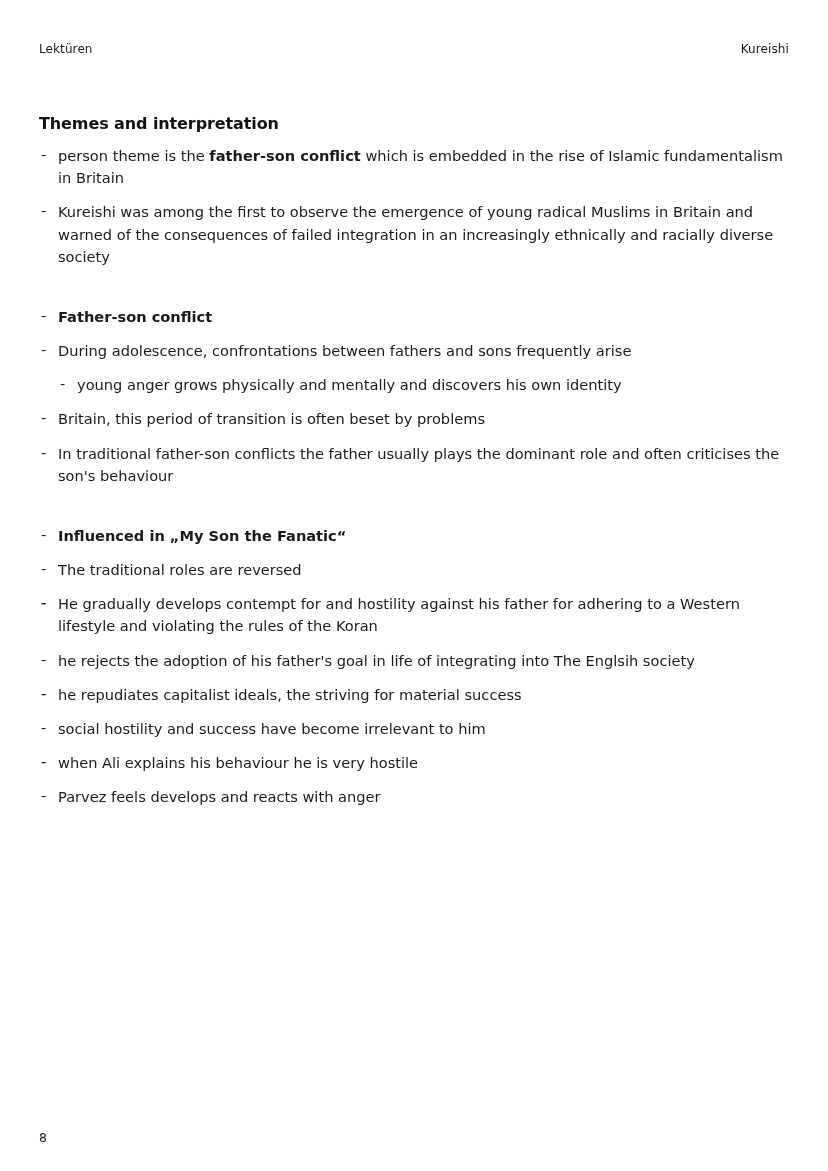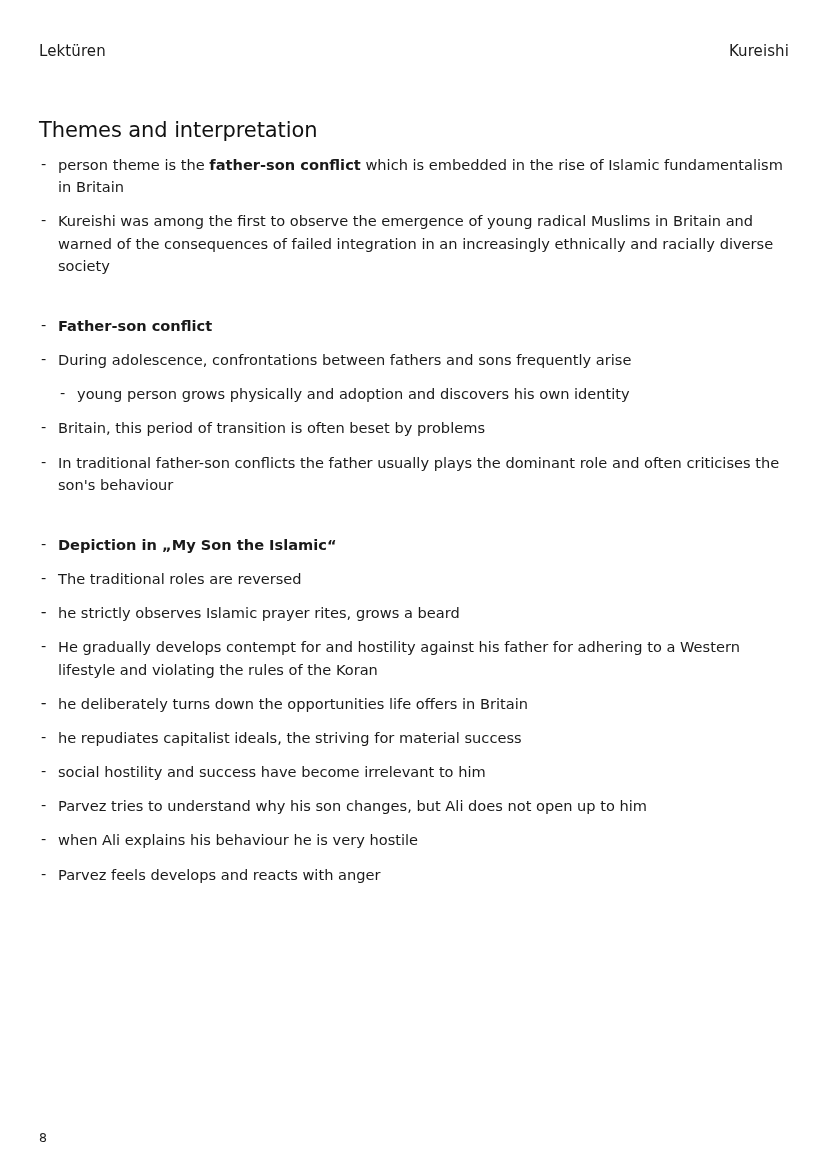--- a/index.html
+++ b/index.html
@@ -20,35 +20,35 @@
     position: relative;
     width: 828px;
     height: 1171px;
     box-sizing: border-box;
     padding: 38px 38px 0 38px;
   }
   .header {
     display: flex;
     justify-content: space-between;
     align-items: baseline;
-    font-size: 15px;
+    font-size: 12px;
     color: #1a1a1a;
     padding: 0 1px;
     margin-top: 4px;
   }
   .header-left, .header-right {
     letter-spacing: 0.1px;
   }
   .content {
     margin-top: 58px;
     padding-left: 1px;
   }
   h1.title {
-    font-size: 21px;
-    font-weight: normal;
+    font-size: 16px;
+    font-weight: bold;
     margin: 0 0 12px 0;
     letter-spacing: -0.1px;
     color: #111;
   }
   ul.list {
     list-style: none;
     margin: 0;
     padding: 0;
   }
   li.item {
@@ -100,32 +100,32 @@
     <div class="header-right">Kureishi</div>
   </div>
 
   <div class="content">
     <h1 class="title">Themes and interpretation</h1>
     <ul class="list" id="notes-list">
         <li class="item"><span class="dash">-</span><span class="text"><span>person theme is the </span><b>father-son conflict</b><span> which is embedded in the rise of Islamic fundamentalism in Britain</span></span></li>
         <li class="item"><span class="dash">-</span><span class="text"><span>Kureishi was among the first to observe the emergence of young radical Muslims in Britain and warned of the consequences of failed integration in an increasingly ethnically and racially diverse society</span></span></li>
         <li class="item bold gap-before"><span class="dash">-</span><span class="text"><b>Father-son conflict</b></span></li>
         <li class="item"><span class="dash">-</span><span class="text"><span>During adolescence, confrontations between fathers and sons frequently arise</span></span></li>
-        <li class="item sub"><span class="dash">-</span><span class="text"><span> young person grows physically and adoption and discovers his own identity</span></span></li>
+        <li class="item sub"><span class="dash">-</span><span class="text"><span> young anger grows physically and mentally and discovers his own identity</span></span></li>
         <li class="item"><span class="dash">-</span><span class="text"><span>Britain, this period of transition is often beset by problems</span></span></li>
         <li class="item"><span class="dash">-</span><span class="text"><span>In traditional father-son conflicts the father usually plays the dominant role and often criticises the son's behaviour</span></span></li>
-        <li class="item bold gap-before"><span class="dash">-</span><span class="text"><b>Depiction in „My Son the Islamic“</b></span></li>
+        <li class="item bold gap-before"><span class="dash">-</span><span class="text"><b>Influenced in „My Son the Fanatic“</b></span></li>
         <li class="item"><span class="dash">-</span><span class="text"><span>The traditional roles are reversed</span></span></li>
         <li class="item"><span class="dash">-</span></li>
-        <li class="item"><span class="dash">-</span><span class="text"><span>he strictly observes Islamic prayer rites, grows a beard</span></span></li>
+        <li class="item"><span class="dash">-</span></li>
         <li class="item"><span class="dash">-</span><span class="text"><span>He gradually develops contempt for and hostility against his father for adhering to a Western lifestyle and violating the rules of the Koran</span></span></li>
+        <li class="item"><span class="dash">-</span><span class="text"><span>he rejects the adoption of his father's goal in life of integrating into The Englsih society</span></span></li>
         <li class="item"><span class="dash">-</span></li>
-        <li class="item"><span class="dash">-</span><span class="text"><span>he deliberately turns down the opportunities life offers in Britain</span></span></li>
         <li class="item"><span class="dash">-</span><span class="text"><span>he repudiates capitalist ideals, the striving for material success</span></span></li>
         <li class="item"><span class="dash">-</span><span class="text"><span>social hostility and success have become irrelevant to him</span></span></li>
-        <li class="item"><span class="dash">-</span><span class="text"><span>Parvez tries to understand why his son changes, but Ali does not open up to him</span></span></li>
+        <li class="item"><span class="dash">-</span></li>
         <li class="item"><span class="dash">-</span><span class="text"><span>when Ali explains his behaviour he is very hostile</span></span></li>
         <li class="item"><span class="dash">-</span><span class="text"><span>Parvez feels develops and reacts with anger</span></span></li>
       </ul>
   </div>
 
   <div class="footer">8</div>
 </div>
 
 </body></html>

